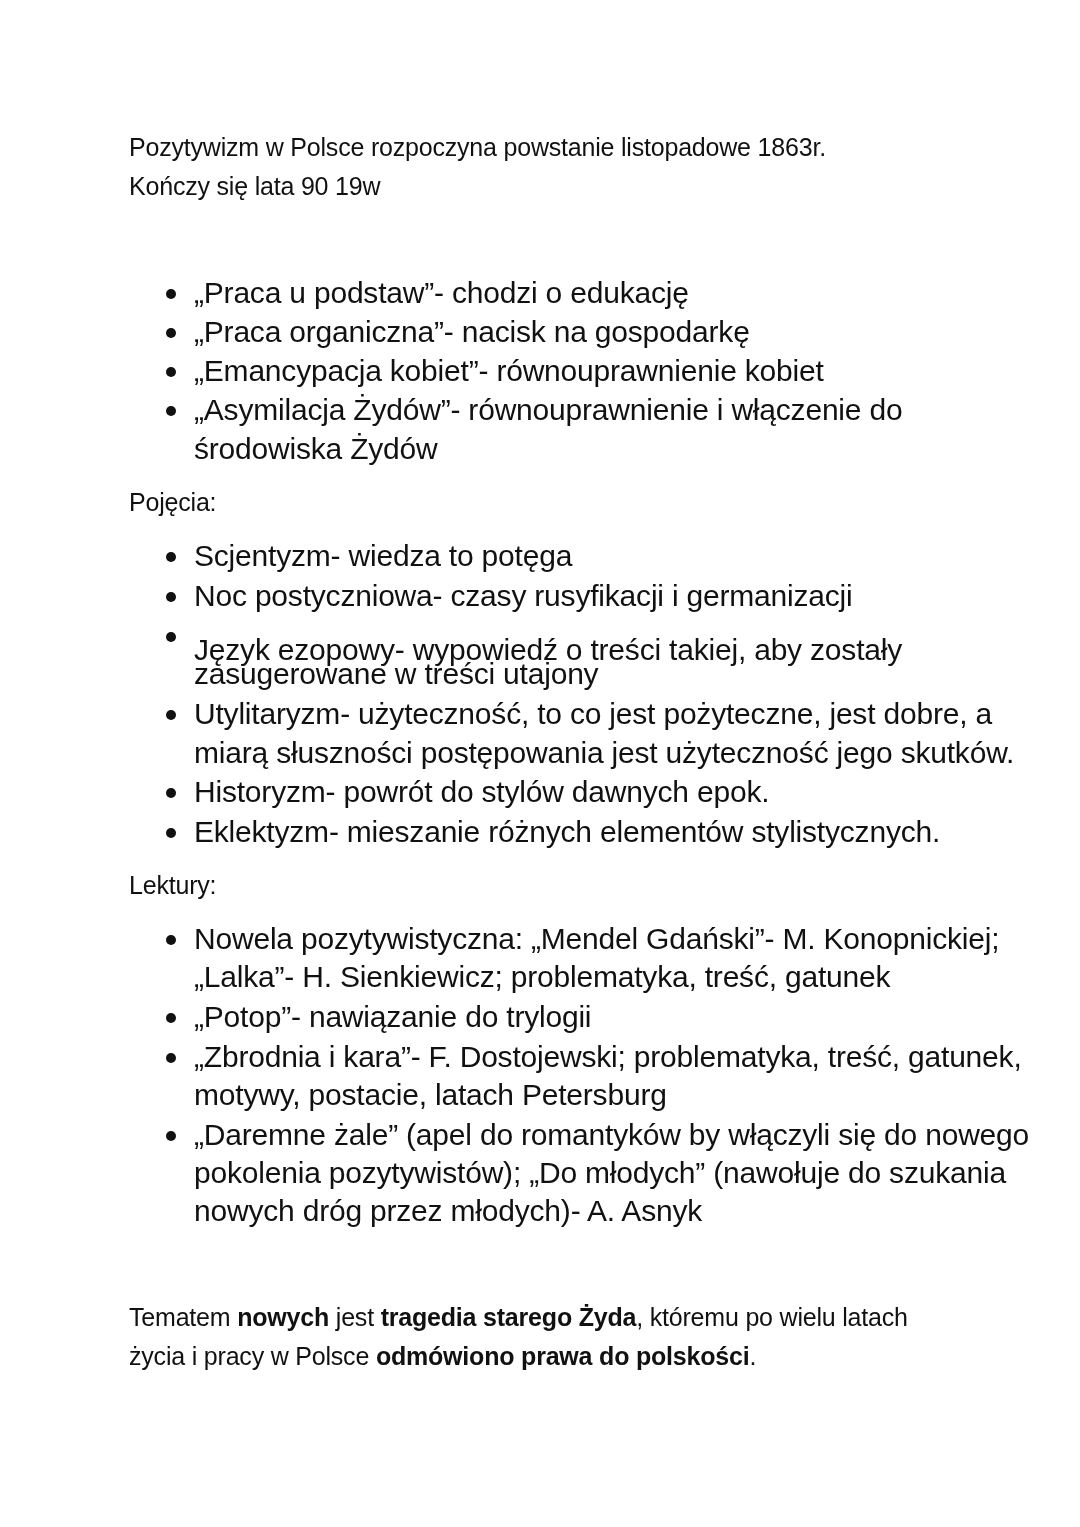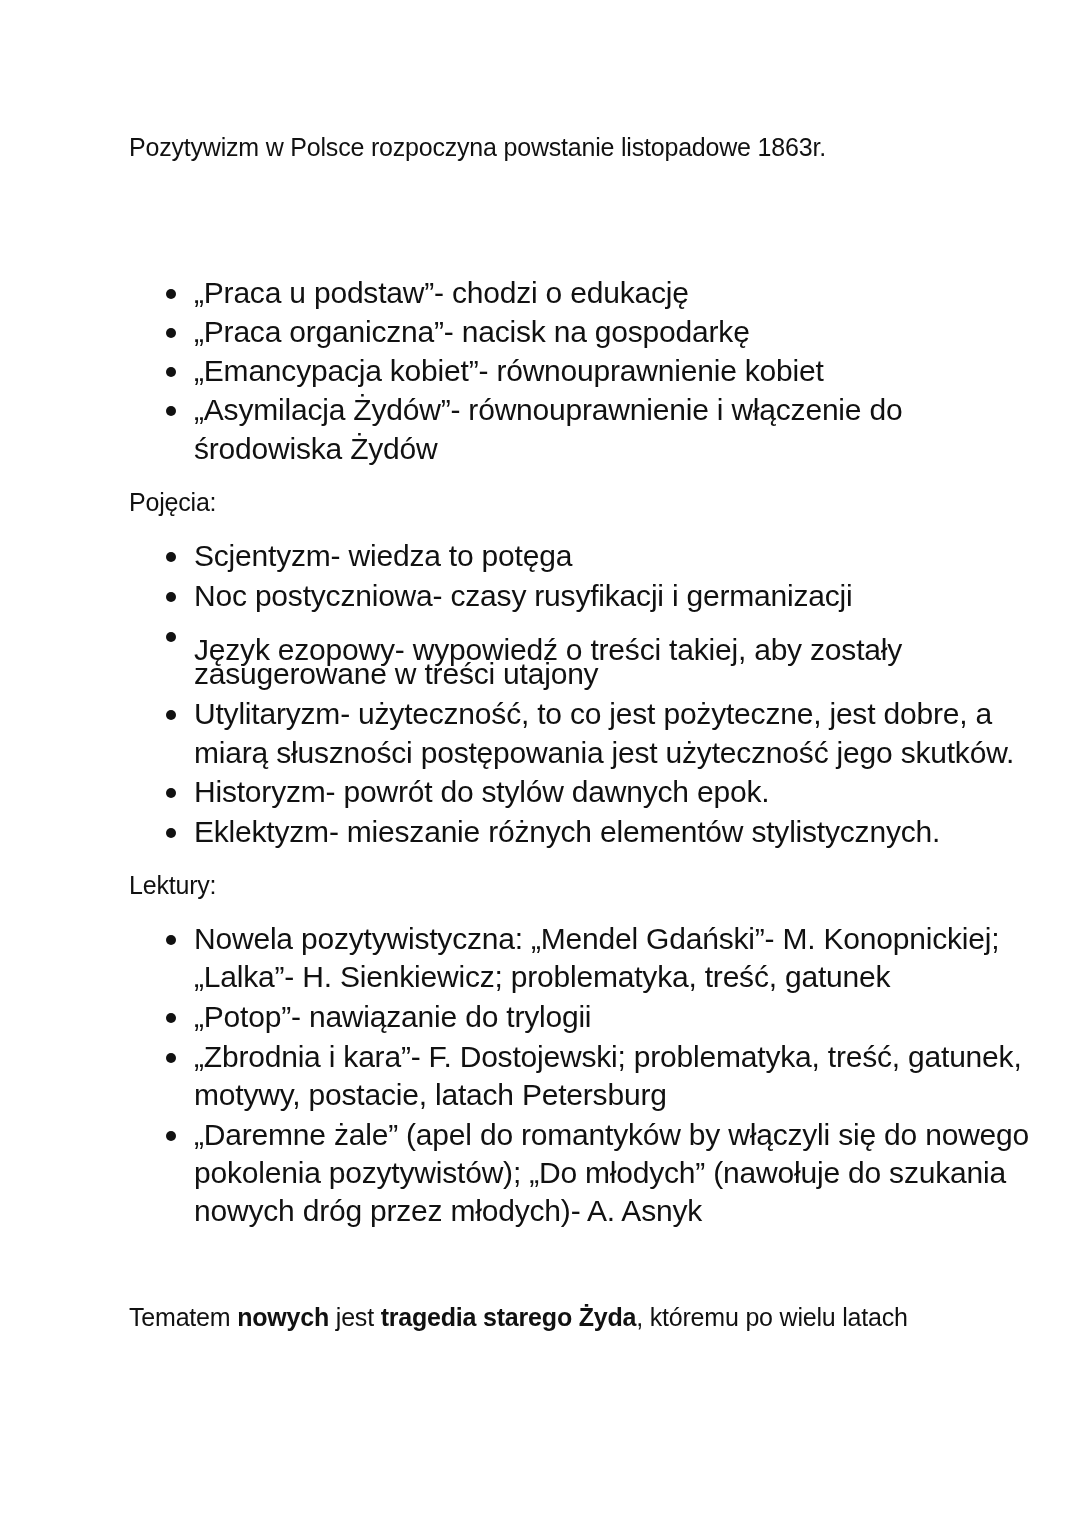--- a/index.html
+++ b/index.html
@@ -47,20 +47,21 @@
       background: #111111;
     }
     b { font-weight: bold; }
   </style>
 </head>
 <body>
 
 <div class="page">
 
   <div class="line" style="top:128px">Pozytywizm w Polsce rozpoczyna powstanie listopadowe 1863r.</div>
+  <div class="line" style="top:167px">Kończy się lata 90 19w</div>
 
 
   <div>
     <span class="bullet" style="top:289px"></span>
     <div class="li" style="top:274px">„Praca u podstaw”- chodzi o edukację</div>
 
     <span class="bullet" style="top:328px"></span>
     <div class="li" style="top:313px">„Praca organiczna”- nacisk na gospodarkę</div>
 
     <span class="bullet" style="top:367px"></span>
@@ -112,14 +113,17 @@
     <span class="bullet" style="top:1131px"></span>
     <div class="li" style="top:1116px">„Daremne żale” (apel do romantyków by włączyli się do nowego</div>
     <div class="li" style="top:1154px">pokolenia pozytywistów); „Do młodych” (nawołuje do szukania</div>
     <div class="li" style="top:1192px">nowych dróg przez młodych)- A. Asnyk</div>
   </div>
 
 
   <div class="line" style="top:1298px">
     <span>Tematem </span><b>nowych</b><span> jest </span><b>tragedia starego Żyda</b><span>, któremu po wielu latach</span>
   </div>
+  <div class="line" style="top:1337px">
+    <span>życia i pracy w Polsce </span><b>odmówiono prawa do polskości</b><span>.</span>
+  </div>
 
 </div>
 
 </body></html>

